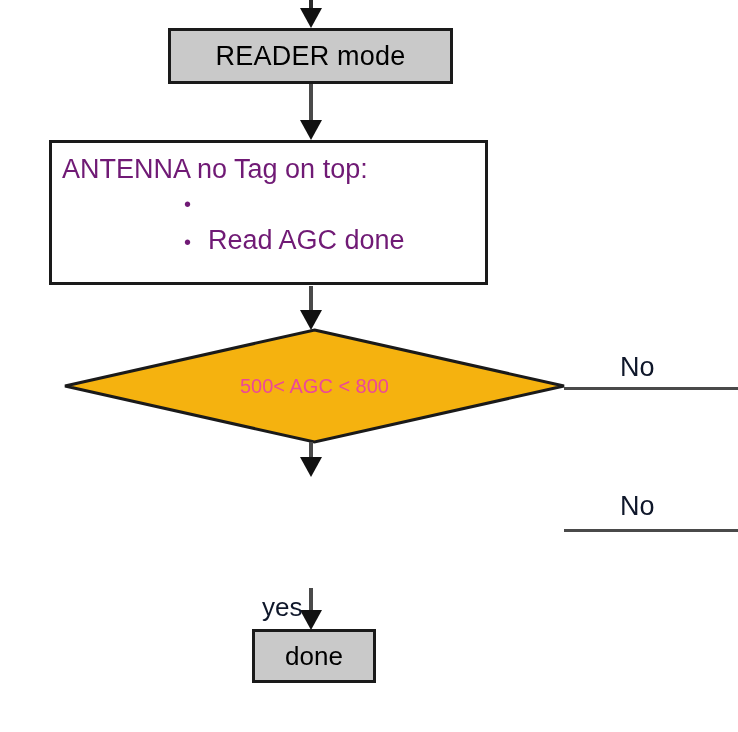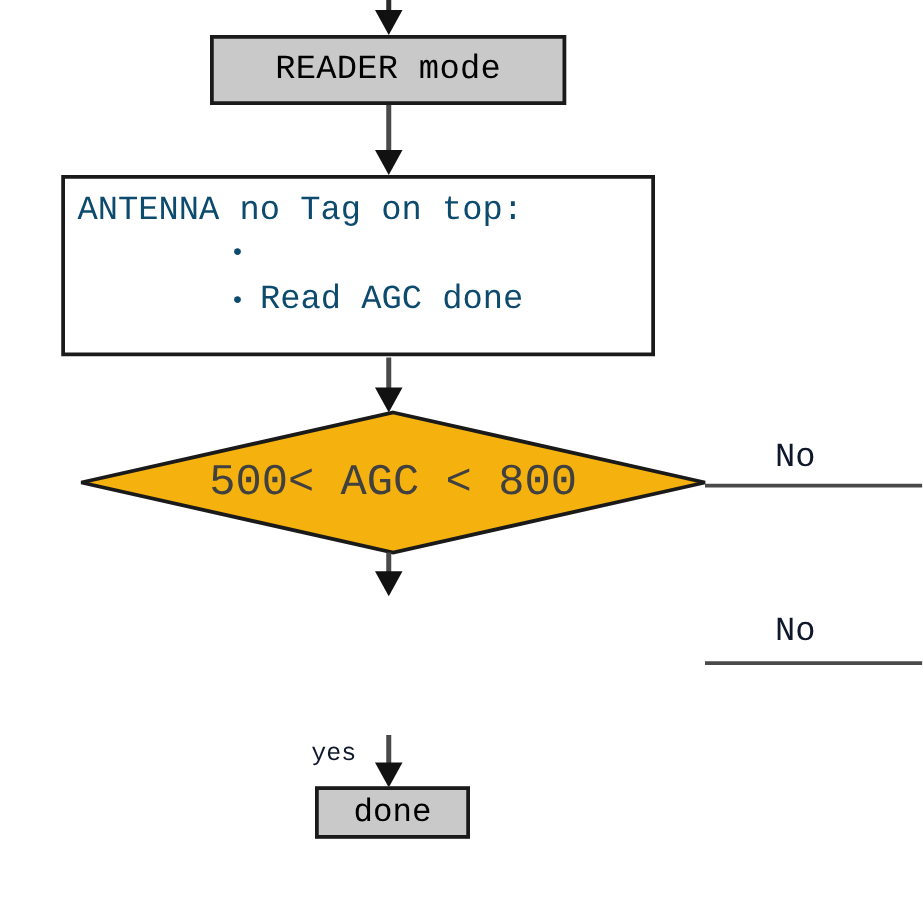--- a/index.html
+++ b/index.html
@@ -6,21 +6,21 @@
     margin: 0;
     padding: 0;
     background: #ffffff;
   }
   #canvas {
     position: relative;
     width: 738px;
     height: 732px;
     background: #ffffff;
     overflow: hidden;
-    font-family: Liberation Mono, monospace;
+    font-family: Liberation Sans, sans-serif;
     border-radius: 10px;
   }
 
   
   .proc-box {
     position: absolute;
     box-sizing: border-box;
     background: #c9c9c9;
     border: 3px solid #1a1a1a;
     display: flex;
@@ -35,38 +35,38 @@
     height: 56px;
   }
   #reader-mode-box .box-label {
     font-size: 27px;
     letter-spacing: 0.2px;
   }
   #done-box {
     left: 252px;
     top: 629px;
     width: 124px;
-    height: 42px;
+    height: 54px;
   }
   #done-box .box-label {
     font-size: 26px;
   }
 
   
   #antenna-box {
     position: absolute;
     box-sizing: border-box;
     left: 49px;
     top: 140px;
-    width: 475px;
+    width: 439px;
     height: 145px;
     background: #ffffff;
     border: 3px solid #1a1a1a;
     padding: 9px 0 0 10px;
-    color: #0c4a6e;
+    color: #701a75;
   }
   #antenna-box .heading-line {
     font-size: 27px;
     line-height: 34px;
     white-space: nowrap;
   }
   #antenna-box .bullet-list {
     margin: 0;
     padding: 0;
     list-style: none;
@@ -97,22 +97,22 @@
   .diamond-shape {
     position: absolute;
     inset: 0;
   }
   .diamond-label {
     position: absolute;
     inset: 0;
     display: flex;
     align-items: center;
     justify-content: center;
-    font-size: 35px;
-    color: #404040;
+    font-size: 20px;
+    color: #ec4899;
     pointer-events: none;
     white-space: nowrap;
   }
   #decision-agc {
     left: 63px;
     top: 328px;
     width: 503px;
     height: 116px;
   }
   #decision-vrx {
@@ -151,21 +151,21 @@
   
   .edge-label {
     position: absolute;
     font-size: 27px;
     color: #0f172a;
     white-space: nowrap;
     text-align: center;
   }
   #no-label-1 { left: 620px; top: 352px; }
   #no-label-2 { left: 620px; top: 491px; }
-  #yes-label  { left: 249px; top: 592px; font-size: 20px; }
+  #yes-label  { left: 262px; top: 592px; font-size: 26px; }
 </style>
 </head>
 <body>
 
 <div id="canvas">
 
   <div class="vline dark" style="left:309px; top:-2px; height:12px;"></div>
   <div class="arrow-down" style="left:300px; top:8px;"></div>
 
   <div class="proc-box" id="reader-mode-box">

